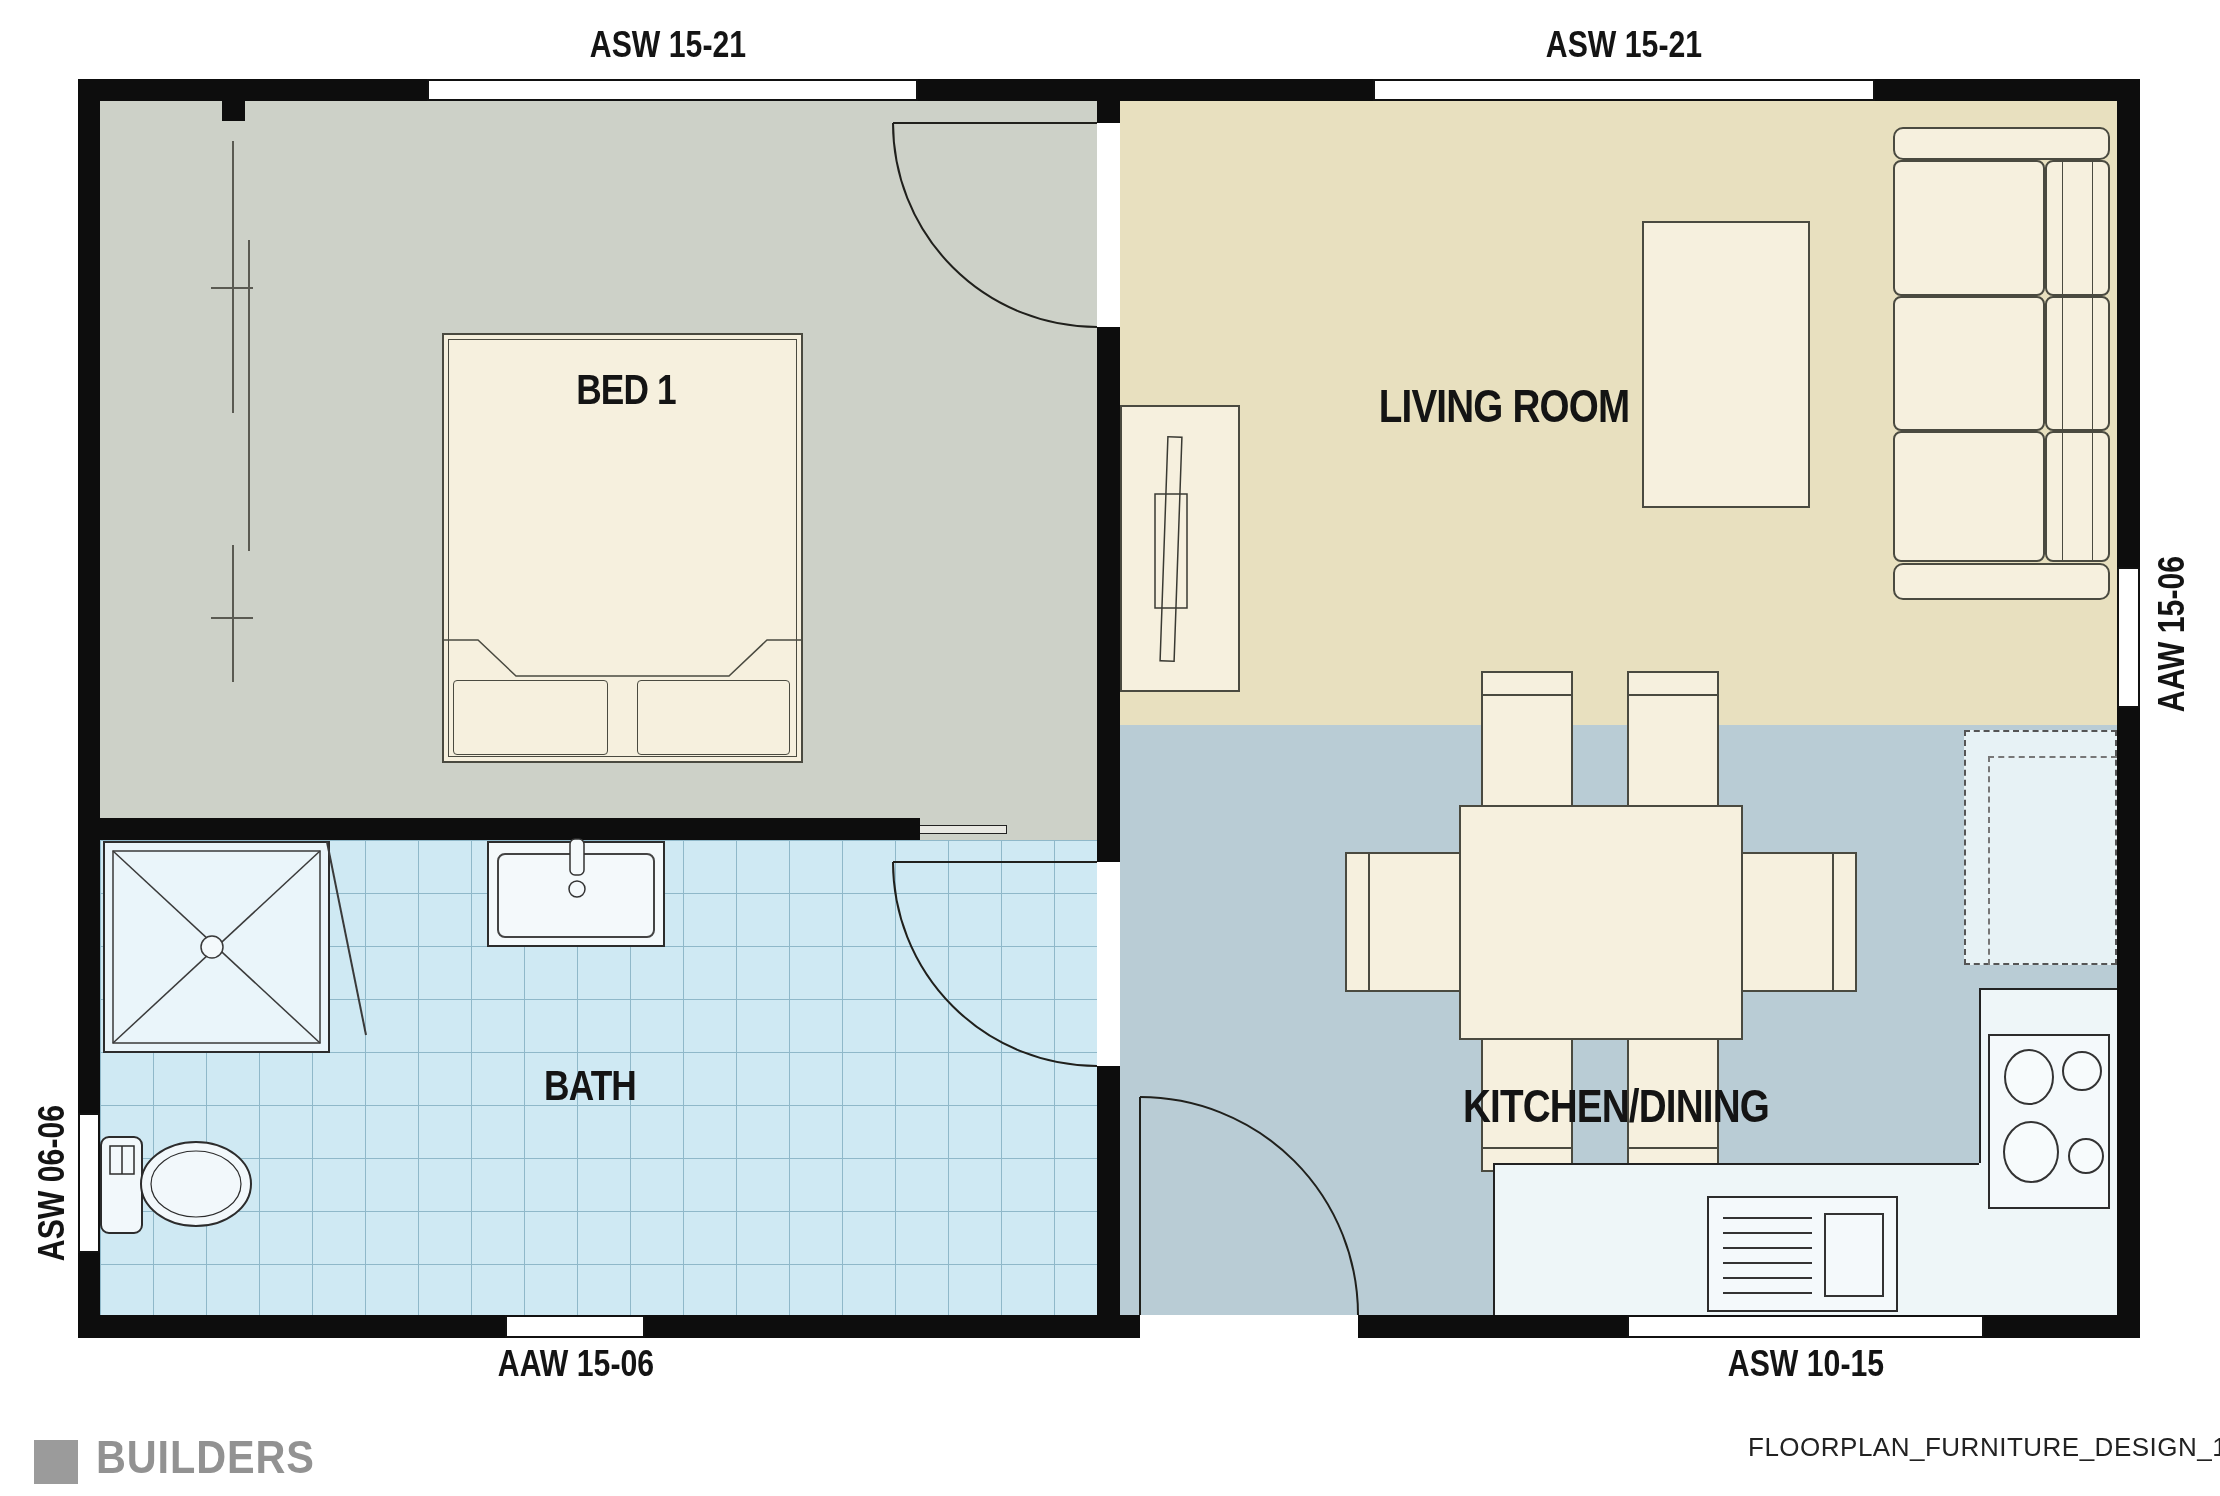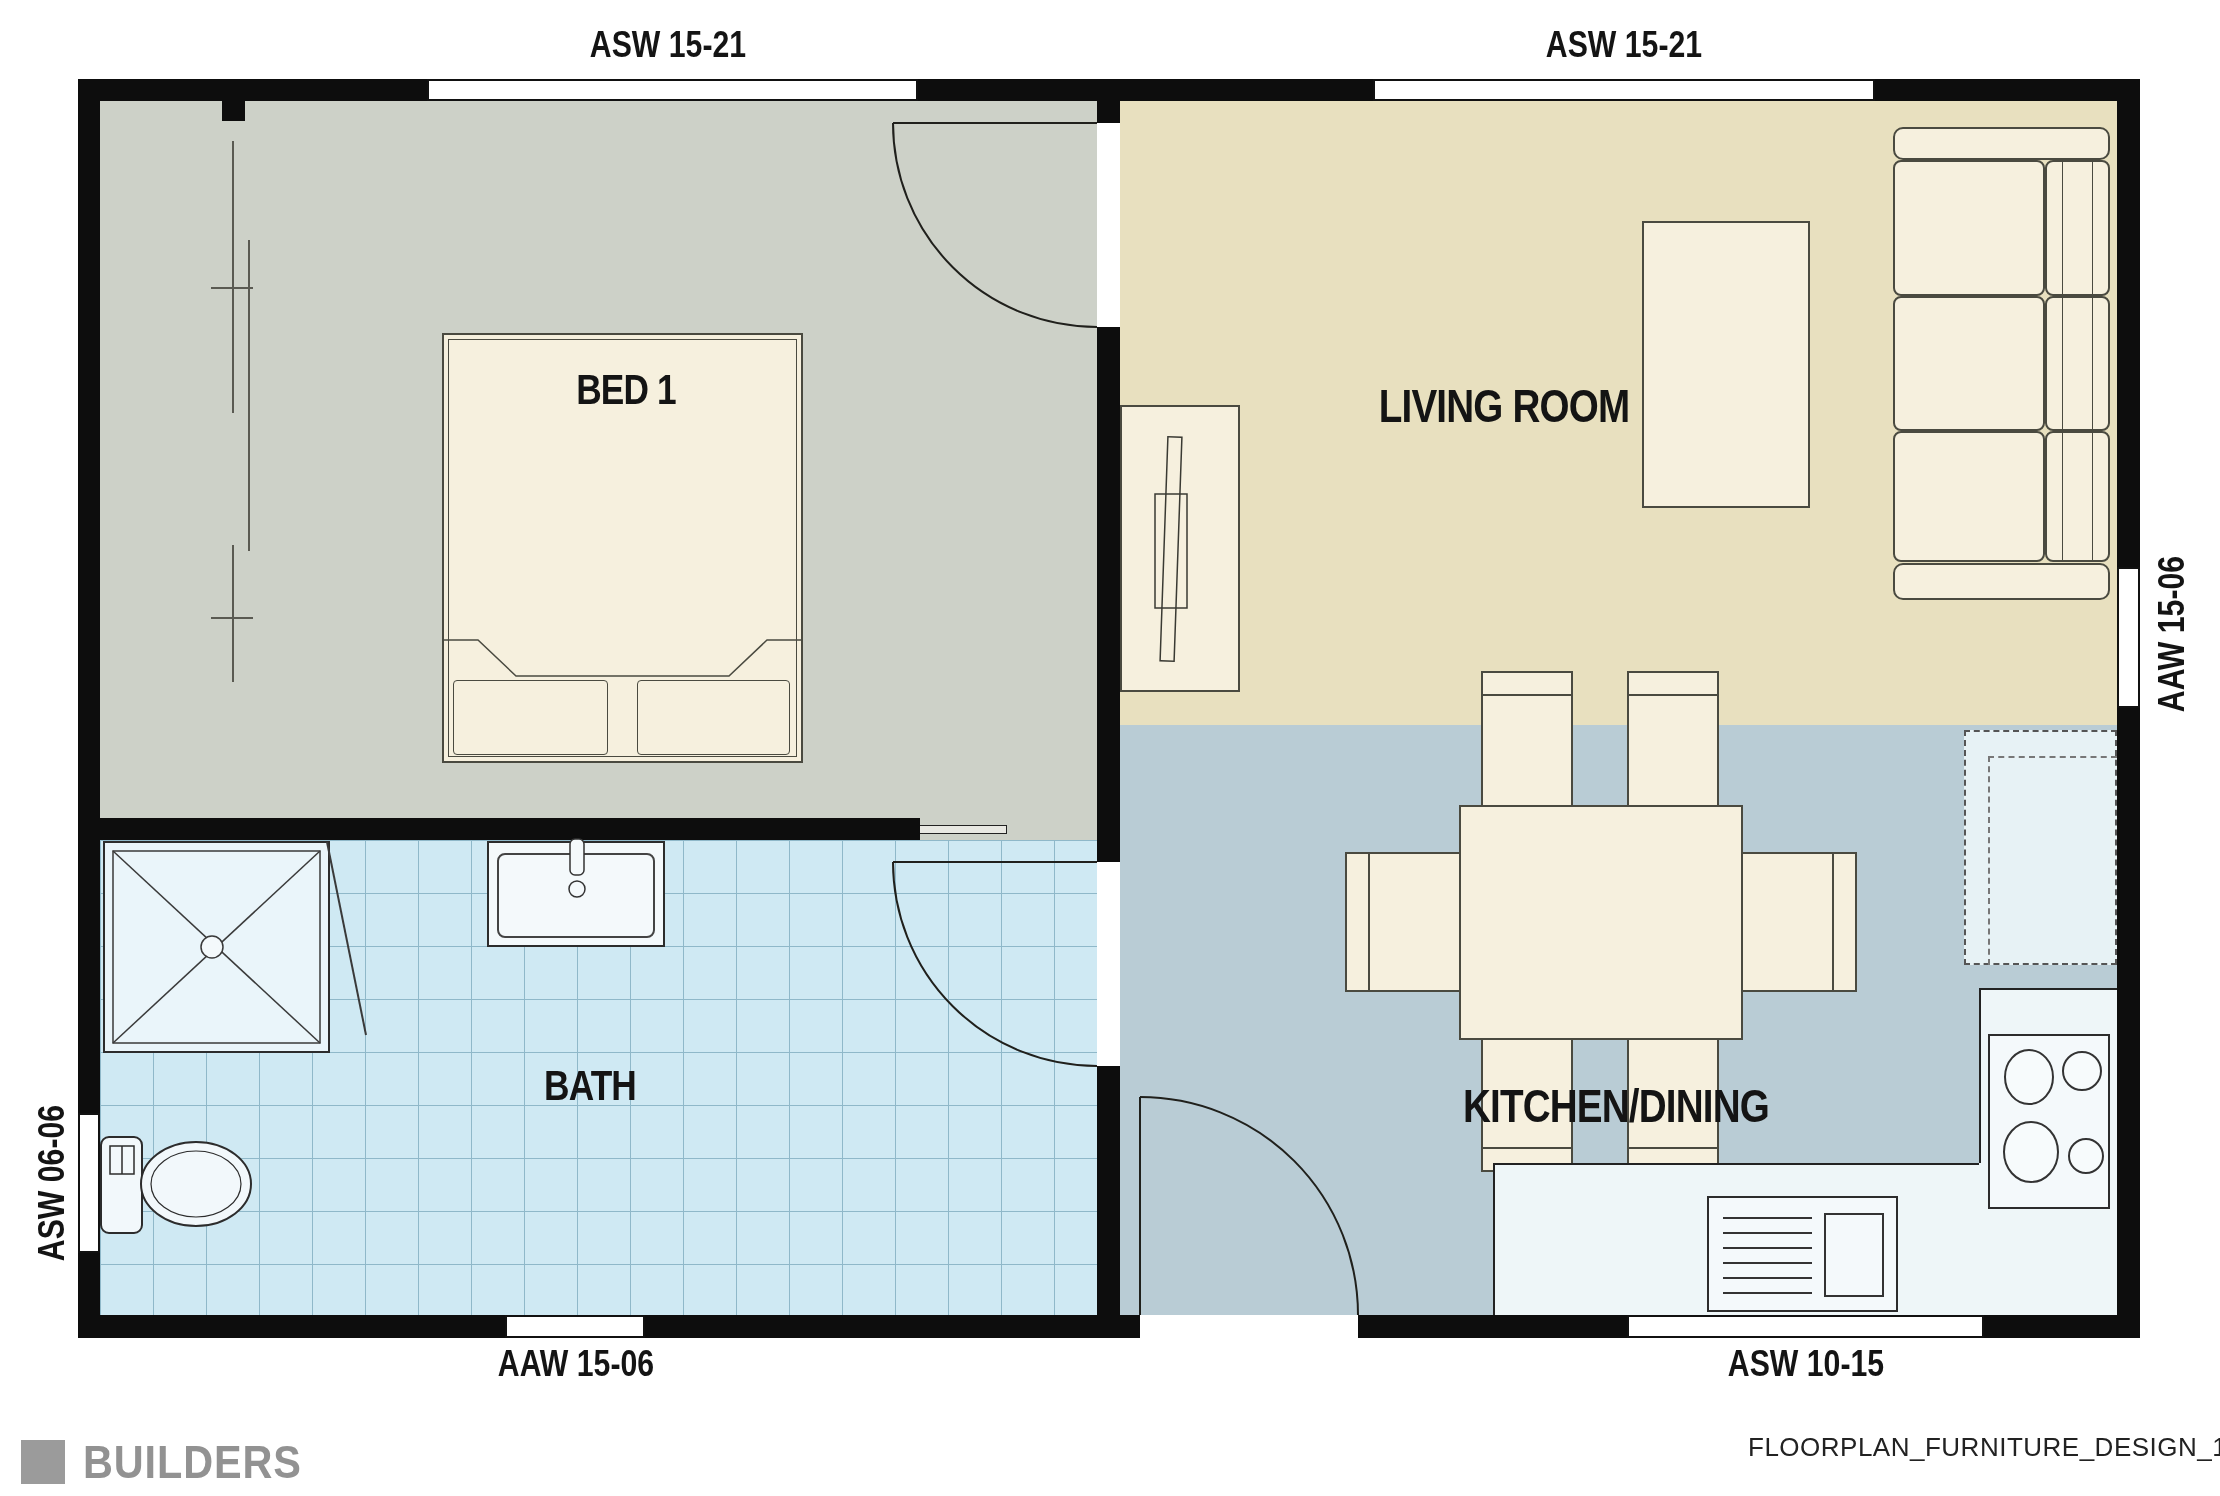--- a/index.html
+++ b/index.html
@@ -189,20 +189,20 @@
   <div class="abs lbl small" style="left:590px;top:1086px;">BATH</div>
   <div class="abs lbl big" style="left:1616px;top:1106px;">KITCHEN/DINING</div>
 
   <div class="abs lbl win" style="left:668px;top:45px;">ASW 15-21</div>
   <div class="abs lbl win" style="left:1624px;top:45px;">ASW 15-21</div>
   <div class="abs lbl win rot" style="left:2172px;top:634px;">AAW 15-06</div>
   <div class="abs lbl win rot" style="left:52px;top:1183px;">ASW 06-06</div>
   <div class="abs lbl win" style="left:576px;top:1364px;">AAW 15-06</div>
   <div class="abs lbl win" style="left:1806px;top:1364px;">ASW 10-15</div>
 
-  <div class="logo-row" style="left:21px;top:1440px;height:44px;">
+  <div class="logo-row" style="left:34px;top:1440px;height:44px;align-items:flex-end;">
     <div class="logo-sq" style="background:#9b9b9b;"></div>
     <span class="logo-txt" style="color:#929292;">BUILDERS</span>
   </div>
 
   <div id="footer-id">FLOORPLAN_FURNITURE_DESIGN_102</div>
 
 </div>
 
 </body></html>

